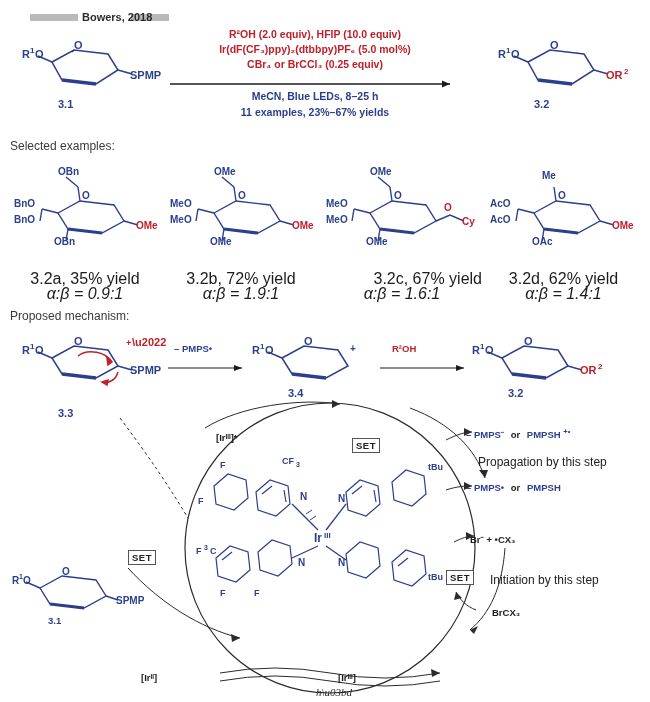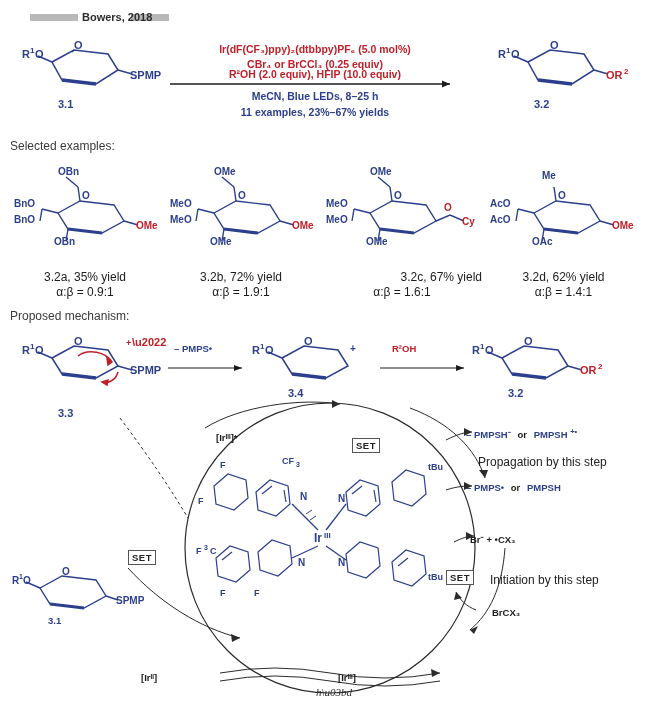--- a/index.html
+++ b/index.html
@@ -3,32 +3,32 @@
 <meta charset="utf-8">
 <style>
   html,body{margin:0;padding:0;background:#ffffff;}
   body{width:650px;height:702px;position:relative;overflow:hidden;
        font-family:"Liberation Sans", sans-serif;color:#1a1a1a;}
   .t{position:absolute;white-space:nowrap;line-height:1.05;}
   .blue{color:#2b3f8c;}
   .red{color:#c0202a;}
   .dark{color:#1c1c1c;}
   .bold{font-weight:bold;}
-  .ital{}
+  .ital{font-style:italic;}
   .hdr{font-size:11px;font-weight:bold;color:#2b2b2b;}
   .bar{position:absolute;background:#b9b9b9;}
   .sec{font-size:12px;color:#3a3a3a;}
   .lbl{font-size:11px;}
   .small{font-size:9.5px;}
   svg{position:absolute;overflow:visible;}
   .setbox{position:absolute;border:1.2px solid #555;background:#fff;
           font-size:9.5px;font-weight:bold;color:#222;text-align:center;
           padding:1px 3px;letter-spacing:.5px;}
   .cond{position:absolute;text-align:center;font-size:10.5px;font-weight:bold;}
-  .cap{position:absolute;text-align:center;font-size:12px;}
+  .cap{position:absolute;text-align:center;font-size:16px;}
   .note{position:absolute;font-size:12px;color:#222;}
 </style>
 </head>
 <body>
 
 <div class="bar" style="left:30px;top:14px;width:48px;height:7px;"></div>
 <div class="bar" style="left:131px;top:14px;width:38px;height:7px;"></div>
 <div class="t hdr" style="left:82px;top:12px;">Bowers, 2018</div>
 
 <svg style="left:22px;top:40px;width:130px;height:62px;">
@@ -47,21 +47,21 @@
   <text x="52" y="9" font-size="11" font-weight="bold" fill="#2b3f8c" font-family="Liberation Sans, sans-serif">O</text>
   <text x="108" y="39" font-size="11" font-weight="bold" fill="#2b3f8c" font-family="Liberation Sans, sans-serif">SPMP</text>
 </svg>
 <div class="t lbl bold blue" style="left:58px;top:99px;">3.1</div>
 
 <svg style="left:170px;top:78px;width:290px;height:14px;">
   <line x1="0" y1="6" x2="280" y2="6" stroke="#1c1c1c" stroke-width="1.3"></line>
   <polygon points="280,6 272,2.5 272,9.5" fill="#1c1c1c"></polygon>
 </svg>
 
-<div class="cond red" style="left:170px;top:28px;width:290px;margin-top:40px;">R²OH (2.0 equiv), HFIP (10.0 equiv)</div>
+<div class="cond red" style="left:170px;top:28px;width:290px;">R²OH (2.0 equiv), HFIP (10.0 equiv)</div>
 <div class="cond red" style="left:170px;top:43px;width:290px;">Ir(dF(CF₃)ppy)₂(dtbbpy)PF₆ (5.0 mol%)</div>
 <div class="cond red" style="left:170px;top:58px;width:290px;">CBr₄ or BrCCl₃ (0.25 equiv)</div>
 <div class="cond blue" style="left:170px;top:90px;width:290px;">MeCN, Blue LEDs, 8–25 h</div>
 <div class="cond blue" style="left:170px;top:106px;width:290px;">11 examples, 23%–67% yields</div>
 
 <svg style="left:498px;top:40px;width:140px;height:62px;">
   <g stroke="#2b3f8c" stroke-width="1.5" fill="none">
     <path d="M30 22 L52 10 L86 14 L96 30 L74 44 L40 40 Z"></path>
     <path d="M30 22 L16 16"></path>
     <path d="M96 30 L110 34"></path>
@@ -332,21 +332,21 @@
   <span>[Irᴵᴵᴵ]</span>
 </div>
 <div class="t small bold" style="left:122px;top:673px;margin-left:19px;">
   <span>[Irᴵᴵ]</span>
 </div>
 <div class="t small bold" style="left:470px;top:617px;opacity:0;">
   <span>[Irᴵᵛ]</span>
 </div>
 
 <div class="t small bold" style="left:466px;top:428px;">
-  <span class="blue">– PMPSH⁻</span>
+  <span class="blue">– PMPS⁻</span>
   <span class="dark" style="margin:0 4px;">or</span>
   <span class="blue">PMPSH</span>
   <span class="blue" style="font-size:7.5px;vertical-align:super;">+•</span>
 </div>
 <div class="note" style="left:478px;top:455px;">Propagation by this step</div>
 <div class="t small bold" style="left:466px;top:483px;">
   <span class="blue">– PMPS•</span>
   <span class="dark" style="margin:0 4px;">or</span>
   <span class="blue">PMPSH</span>
 </div>

